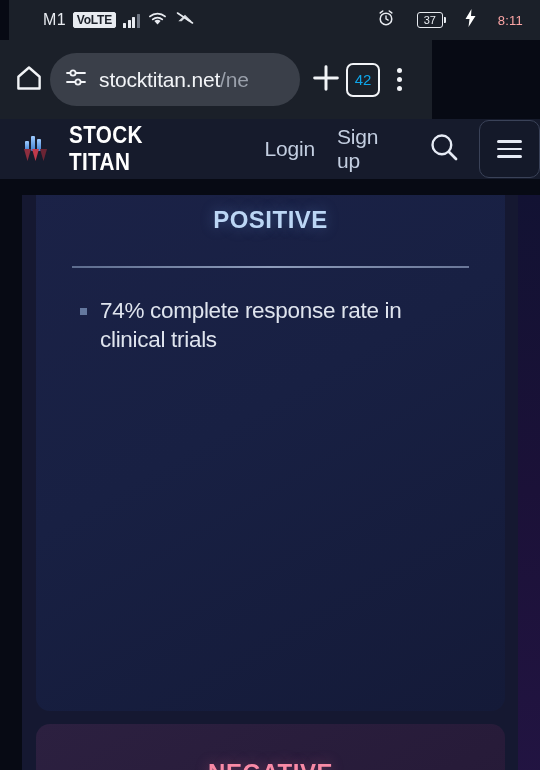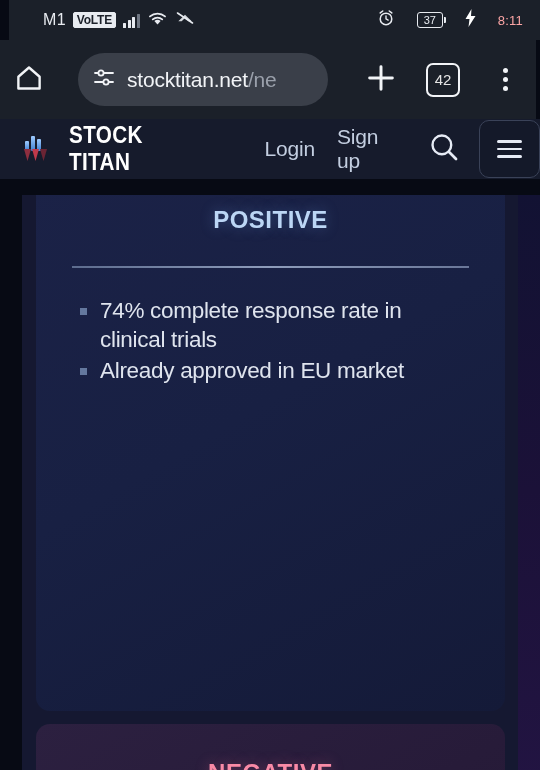--- a/index.html
+++ b/index.html
@@ -36,37 +36,37 @@
     border: 1.8px solid #e8ebf0; border-radius: 3px; height: 16px; min-width: 26px;
     font-size: 11px; color: #e8ebf0; padding: 0 2px; position: relative;
   }
   .battery::after {
     content: ""; position: absolute; right: -4px; top: 4px; width: 2px; height: 6px;
     background: #e8ebf0; border-radius: 0 1px 1px 0;
   }
 
   
   .toolbar {
-    position: absolute; top: 40px; left: 0; width: 536px; height: 79px;
-    background: #1b2029; display: flex; align-items: center; padding: 0 14px; gap: 28px;
+    position: absolute; top: 40px; left: 0; width: 432px; height: 79px;
+    background: #1b2029; display: flex; align-items: center; padding: 0 14px;
   }
   .home-btn { width: 46px; height: 46px; display: flex; align-items: center; justify-content: center; }
   .urlbar {
     flex: 0 0 auto; width: 250px; height: 53px; margin-left: 6px;
     background: #3a3f49; border-radius: 27px; display: flex; align-items: center;
     padding: 0 14px; overflow: hidden;
   }
   .url-text { font-size: 21px; color: #f2f4f7; white-space: nowrap; margin-left: 11px; letter-spacing: -.2px; }
   .url-text .dim { color: #9aa0ab; }
   .tb-btn { width: 56px; height: 56px; display: flex; align-items: center; justify-content: center; }
   .plus-btn { margin-left: 8px; }
   .tabcount {
     width: 34px; height: 34px; border: 2.6px solid #f2f4f7; border-radius: 7px;
     display: flex; align-items: center; justify-content: center;
-    font-size: 15px; color: #e5e5e5; font-weight: 500;
+    font-size: 15px; color: #0ea5e9; font-weight: 500;
   }
   .kebab { display: flex; flex-direction: column; gap: 4px; }
   .kebab span { width: 5px; height: 5px; background: #f2f4f7; border-radius: 50%; }
 
   
   .siteheader {
     position: absolute; top: 119px; left: 0; width: 540px; height: 60px;
     background: #161b2c; display: flex; align-items: center; padding-left: 14px;
   }
   .logo-circle {
@@ -271,21 +271,20 @@
     </div>
   </div>
 
   <div class="content">
 
     <div class="card card-positive">
       <div class="card-title title-positive">Positive</div>
       <div class="divider div-positive"></div>
       <ul class="bullets bullets-positive">
         <li>74% complete response rate in clinical trials</li>
-        <li>Already approved in EU market</li>
       </ul>
     </div>
 
     <div class="card card-negative">
       <div class="card-title title-negative">Negative</div>
 
     </div>
 
   </div>
 </div>

